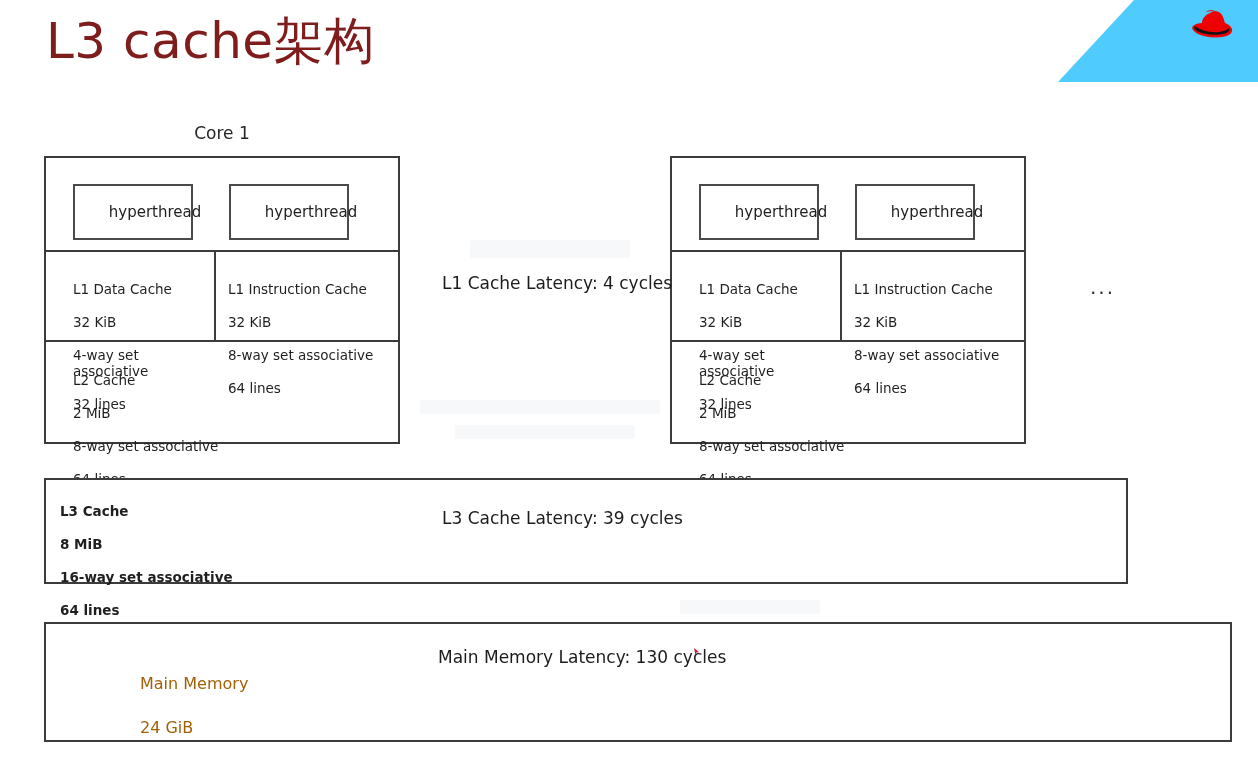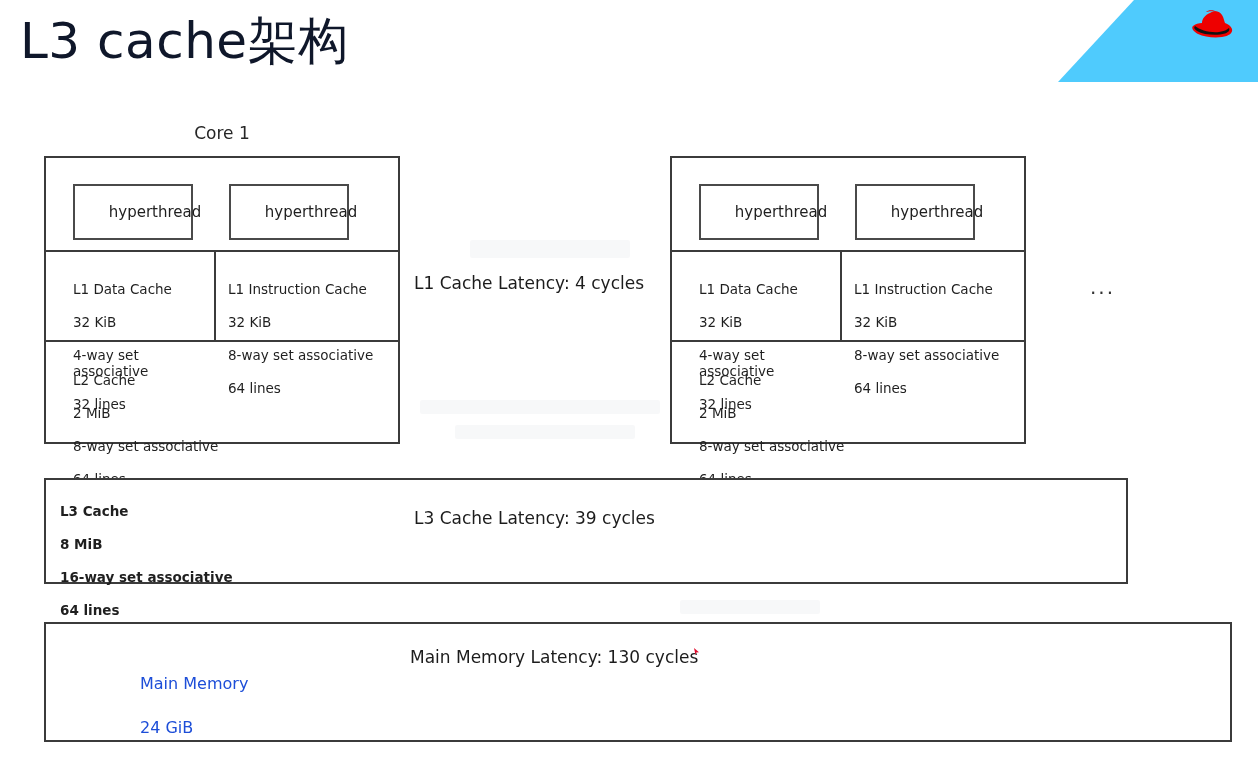--- a/index.html
+++ b/index.html
@@ -32,26 +32,26 @@
   }
   .logo-hat {
     position: absolute;
     top: 8px;
     right: 22px;
     width: 52px;
     height: 40px;
   }
   .slide-title {
     position: absolute;
-    left: 20px;
+    left: 46px;
     top: 4px;
     font-size: 50px;
     line-height: 74px;
     letter-spacing: 0.5px;
-    color: #0f172a;
+    color: #7f1d1d;
     font-weight: 400;
     white-space: nowrap;
   }
 
   
   .box {
     position: absolute;
     background: #ffffff;
     border: 2px solid #3b3b3b;
     box-sizing: border-box;
@@ -90,26 +90,27 @@
     font-size: 13.5px;
     line-height: 16.5px;
     color: #1f1f1f;
     white-space: pre-line;
   }
   .latency {
     position: absolute;
     font-size: 17px;
     color: #1c1c1c;
     white-space: nowrap;
+    margin-left: 28px;
   }
   .mem-name {
     position: absolute;
     font-size: 16px;
     line-height: 22px;
-    color: #1d4ed8;
+    color: #a16207;
     white-space: pre-line;
   }
   .ellipsis {
     position: absolute;
     font-size: 20px;
     letter-spacing: 2px;
     color: #333333;
   }
   .cursor-dot {
     position: absolute;

